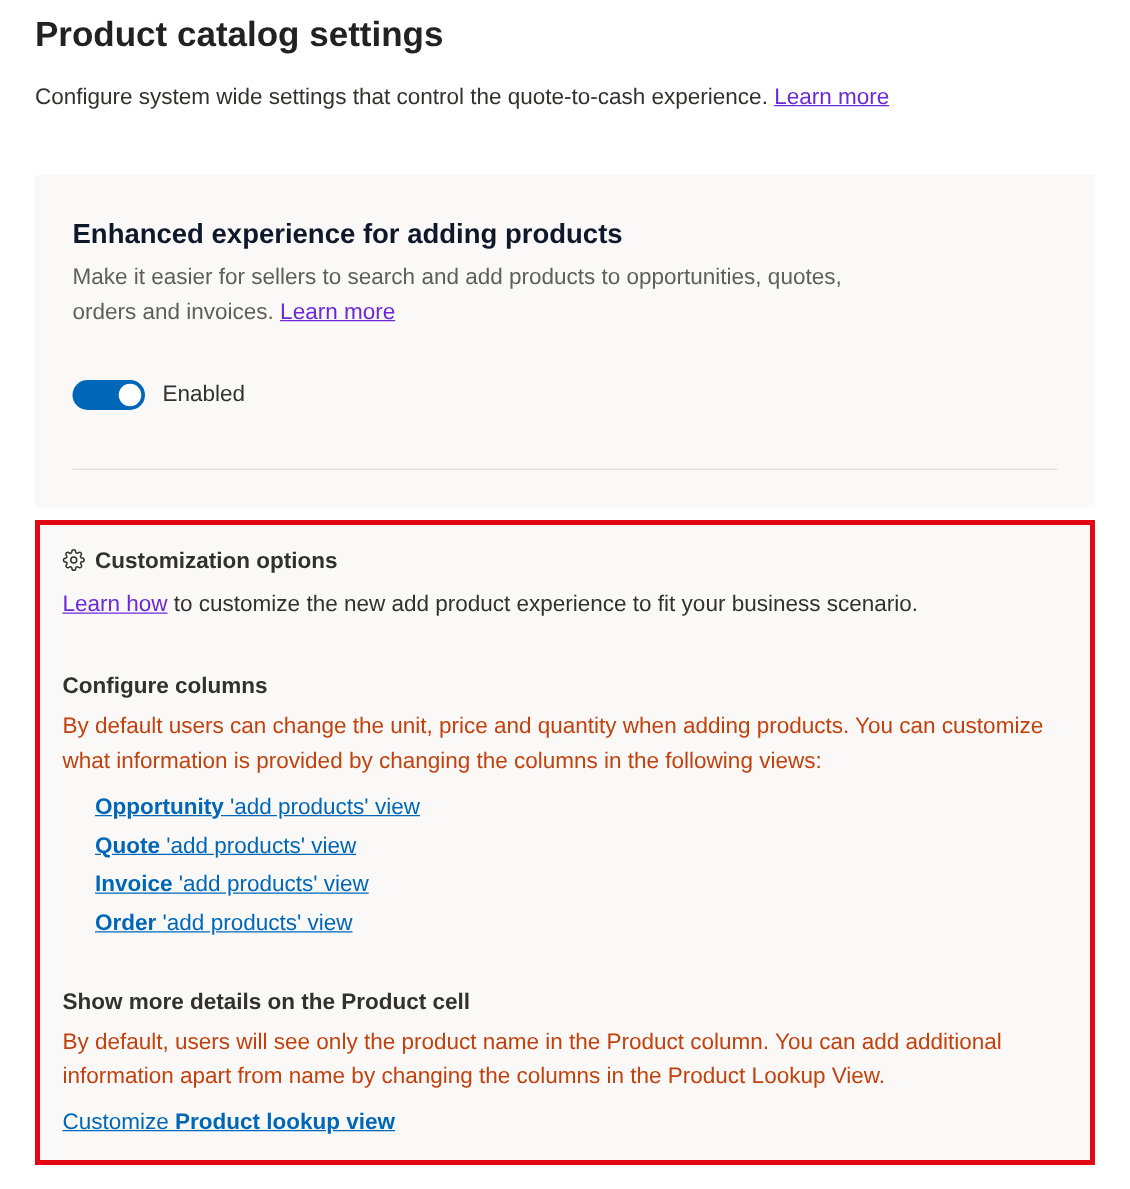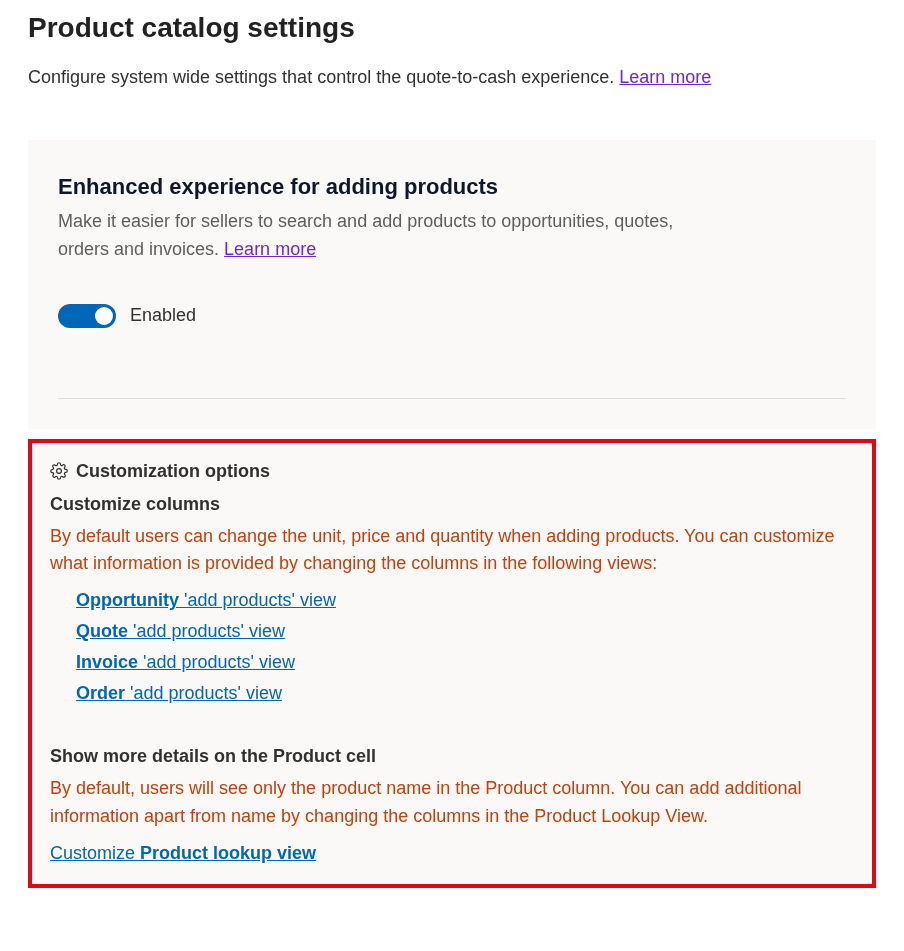--- a/index.html
+++ b/index.html
@@ -49,21 +49,21 @@
       font-size: 18px;
       color: #605e5c;
       line-height: 1.55;
       max-width: 660px;
     }
     .toggle-row {
       margin-top: 40px;
       display: flex;
       align-items: center;
       gap: 14px;
-      margin-bottom: 70px;
+      margin-bottom: 47px;
     }
     .toggle {
       width: 58px;
       height: 24px;
       background: #0067b8;
       border-radius: 14px;
       position: relative;
       cursor: pointer;
     }
     .toggle-knob {
@@ -176,22 +176,25 @@
   </div>
 
   <div class="highlight-box">
     <div class="cust-header">
       <svg class="gear-icon" viewBox="0 0 24 24" fill="none" stroke="currentColor" stroke-width="1.6">
         <circle cx="12" cy="12" r="3.2"></circle>
         <path d="M19.4 15a1.65 1.65 0 0 0 .33 1.82l.06.06a2 2 0 1 1-2.83 2.83l-.06-.06a1.65 1.65 0 0 0-1.82-.33 1.65 1.65 0 0 0-1 1.51V21a2 2 0 0 1-4 0v-.09a1.65 1.65 0 0 0-1-1.51 1.65 1.65 0 0 0-1.82.33l-.06.06a2 2 0 1 1-2.83-2.83l.06-.06a1.65 1.65 0 0 0 .33-1.82 1.65 1.65 0 0 0-1.51-1H3a2 2 0 0 1 0-4h.09a1.65 1.65 0 0 0 1.51-1 1.65 1.65 0 0 0-.33-1.82l-.06-.06a2 2 0 1 1 2.83-2.83l.06.06a1.65 1.65 0 0 0 1.82.33h0a1.65 1.65 0 0 0 1-1.51V3a2 2 0 0 1 4 0v.09a1.65 1.65 0 0 0 1 1.51h0a1.65 1.65 0 0 0 1.82-.33l.06-.06a2 2 0 1 1 2.83 2.83l-.06.06a1.65 1.65 0 0 0-.33 1.82v0a1.65 1.65 0 0 0 1.51 1H21a2 2 0 0 1 0 4h-.09a1.65 1.65 0 0 0-1.51 1z"></path>
       </svg>
       <span class="cust-header-title">Customization options</span>
     </div>
-
-    <h3 class="sub-title">Customize columns</h3>
+    <p class="cust-intro">
+      <a class="link">Learn how</a><span> to customize the new add product experience to fit your business scenario.</span>
+    </p>
+
+    <h3 class="sub-title">Configure columns</h3>
     <p class="sub-desc">By default users can change the unit, price and quantity when adding products. You can customize what information is provided by changing the columns in the following views:</p>
     <ul class="link-list">
       <li><a class="view-link"><span class="bold">Opportunity</span><span> 'add products' view</span></a></li>
       <li><a class="view-link"><span class="bold">Quote</span><span> 'add products' view</span></a></li>
       <li><a class="view-link"><span class="bold">Invoice</span><span> 'add products' view</span></a></li>
       <li><a class="view-link"><span class="bold">Order</span><span> 'add products' view</span></a></li>
     </ul>
 
     <h3 class="sub-title">Show more details on the Product cell</h3>
     <p class="sub-desc">By default, users will see only the product name in the Product column. You can add additional information apart from name by changing the columns in the Product Lookup View.</p>

